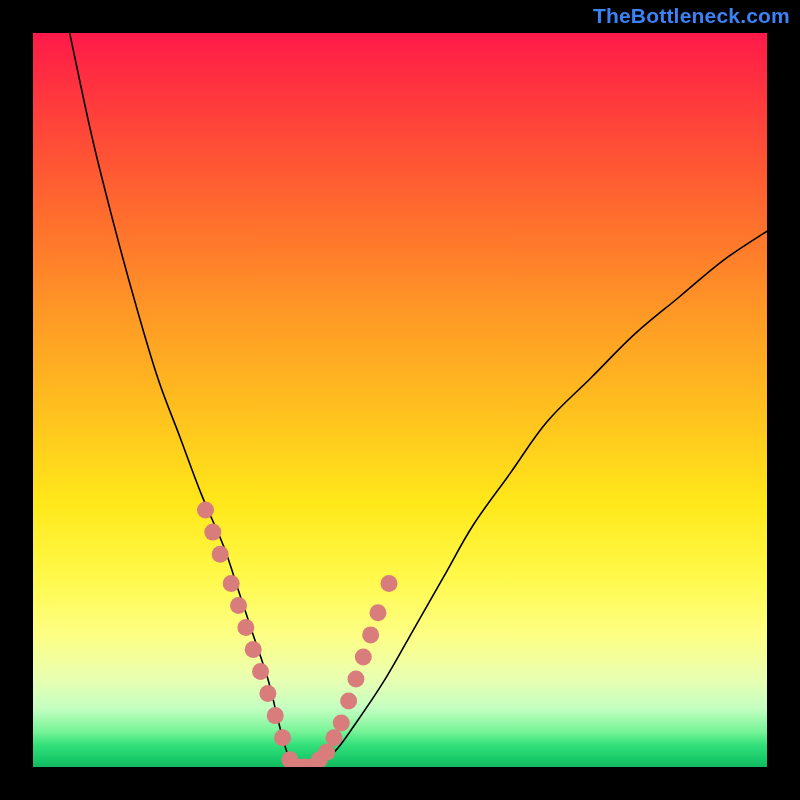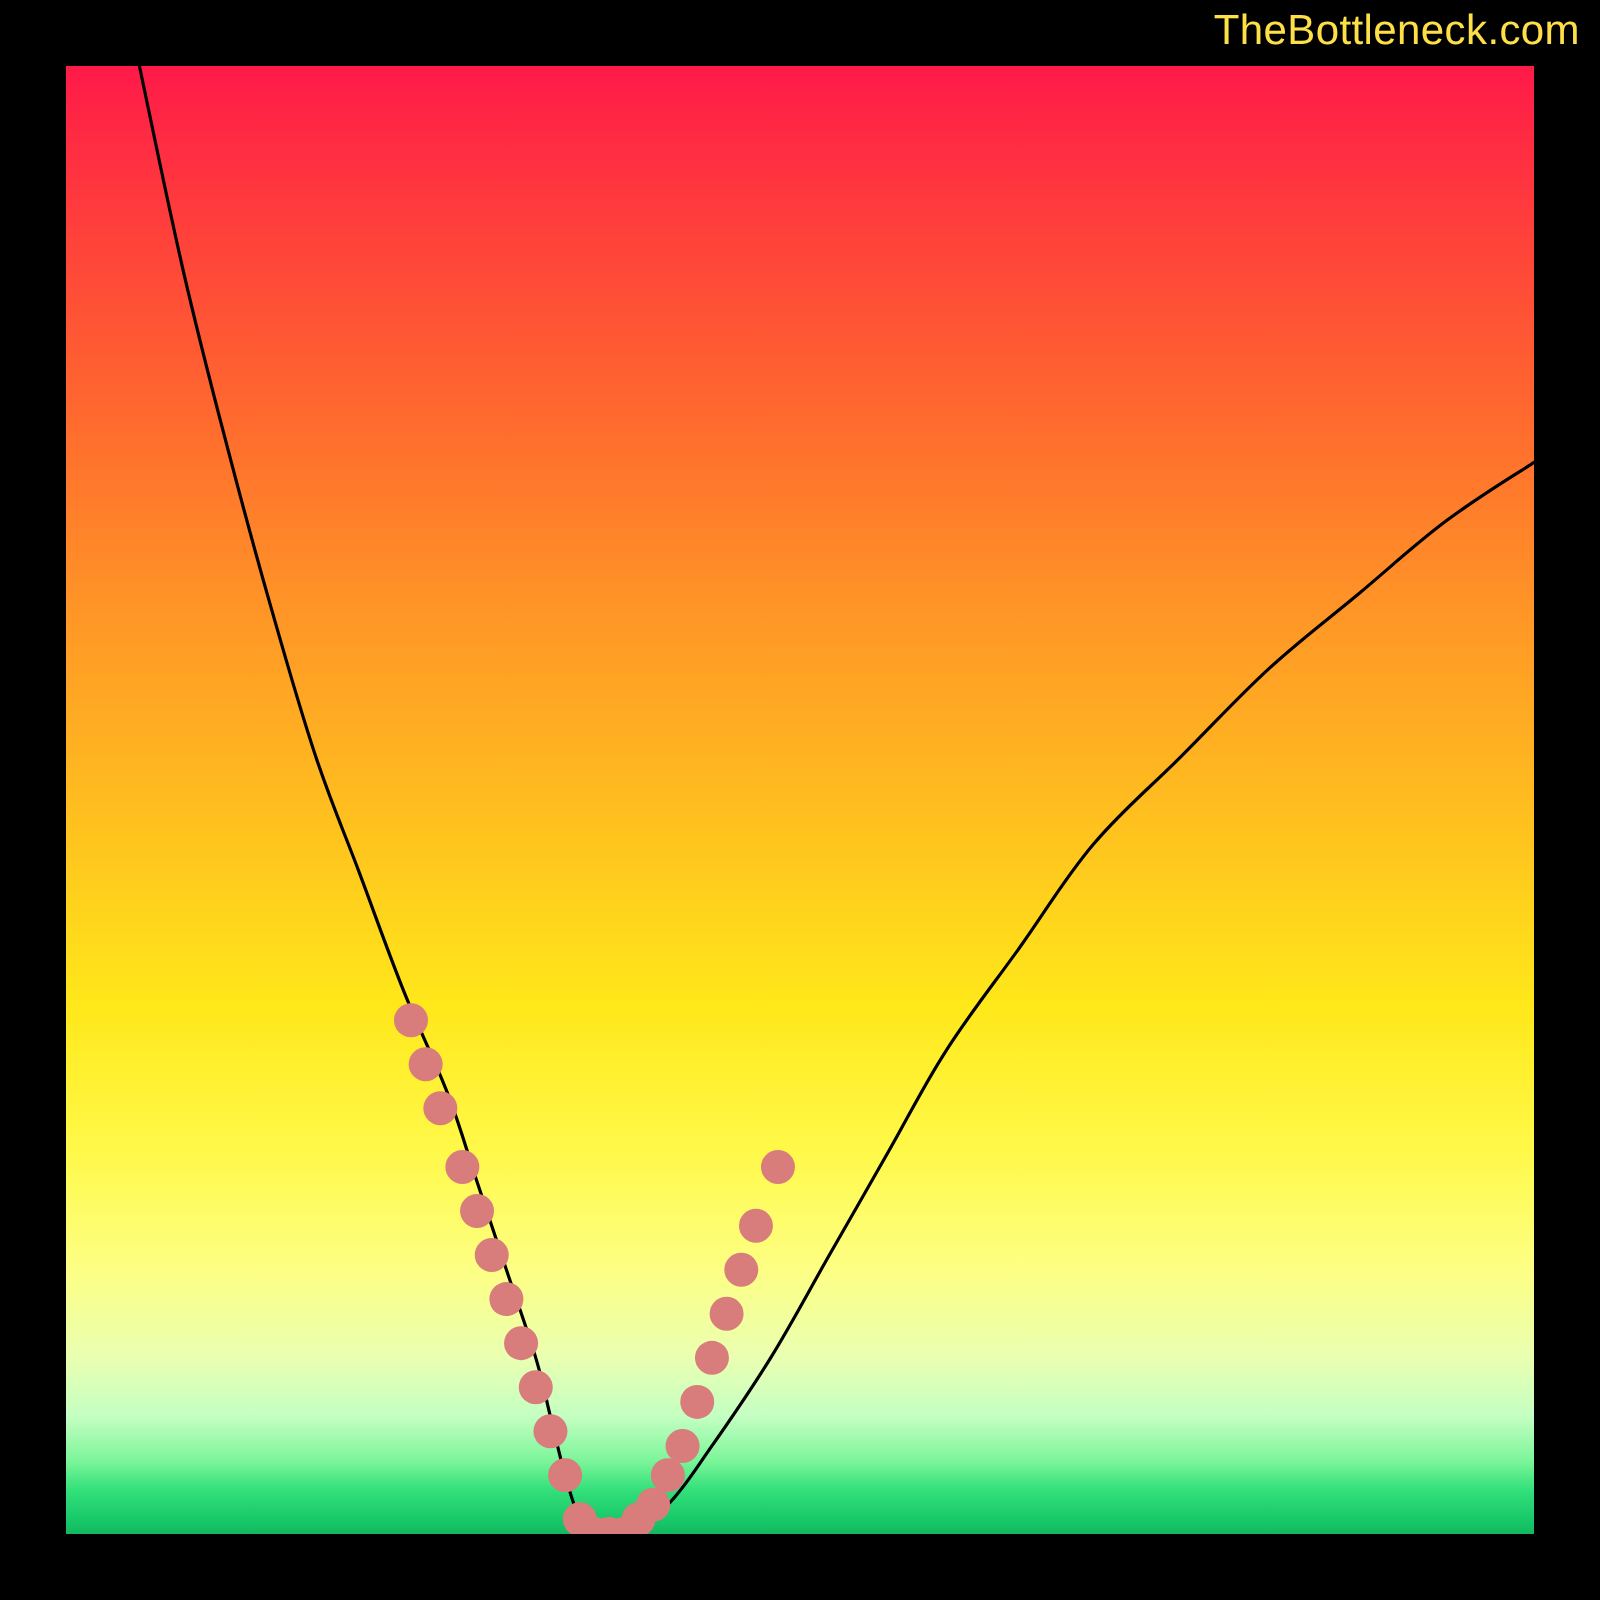--- a/index.html
+++ b/index.html
@@ -44,23 +44,23 @@
       #7cf59a 95%,
       #33e07a 97%,
       #18c968 99%,
       #12b85f 100%
     );
   }
   .watermark {
     position: absolute;
     top: 4px;
     right: 10px;
-    color: #fde047;
+    color: #3b82f6;
     font-size: 21px;
-    font-weight: 400;
+    font-weight: 700;
     letter-spacing: 0.2px;
     z-index: 5;
     user-select: none;
   }
   svg {
     position: absolute;
     inset: 0;
   }
   .curve {
     fill: none;

